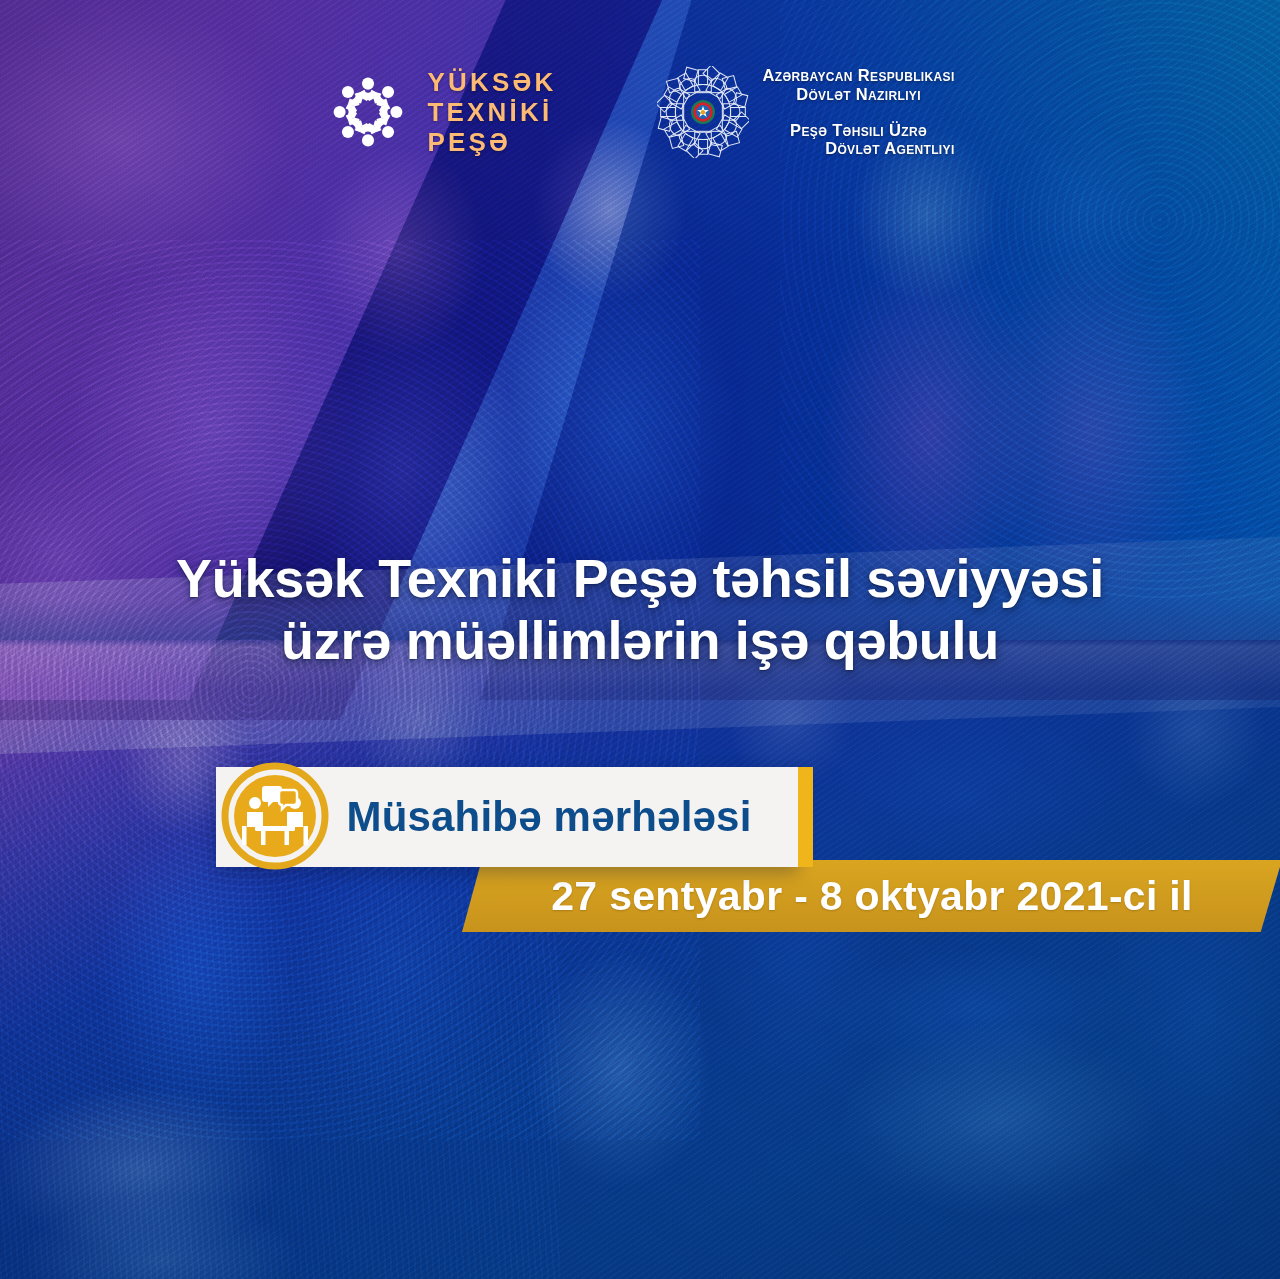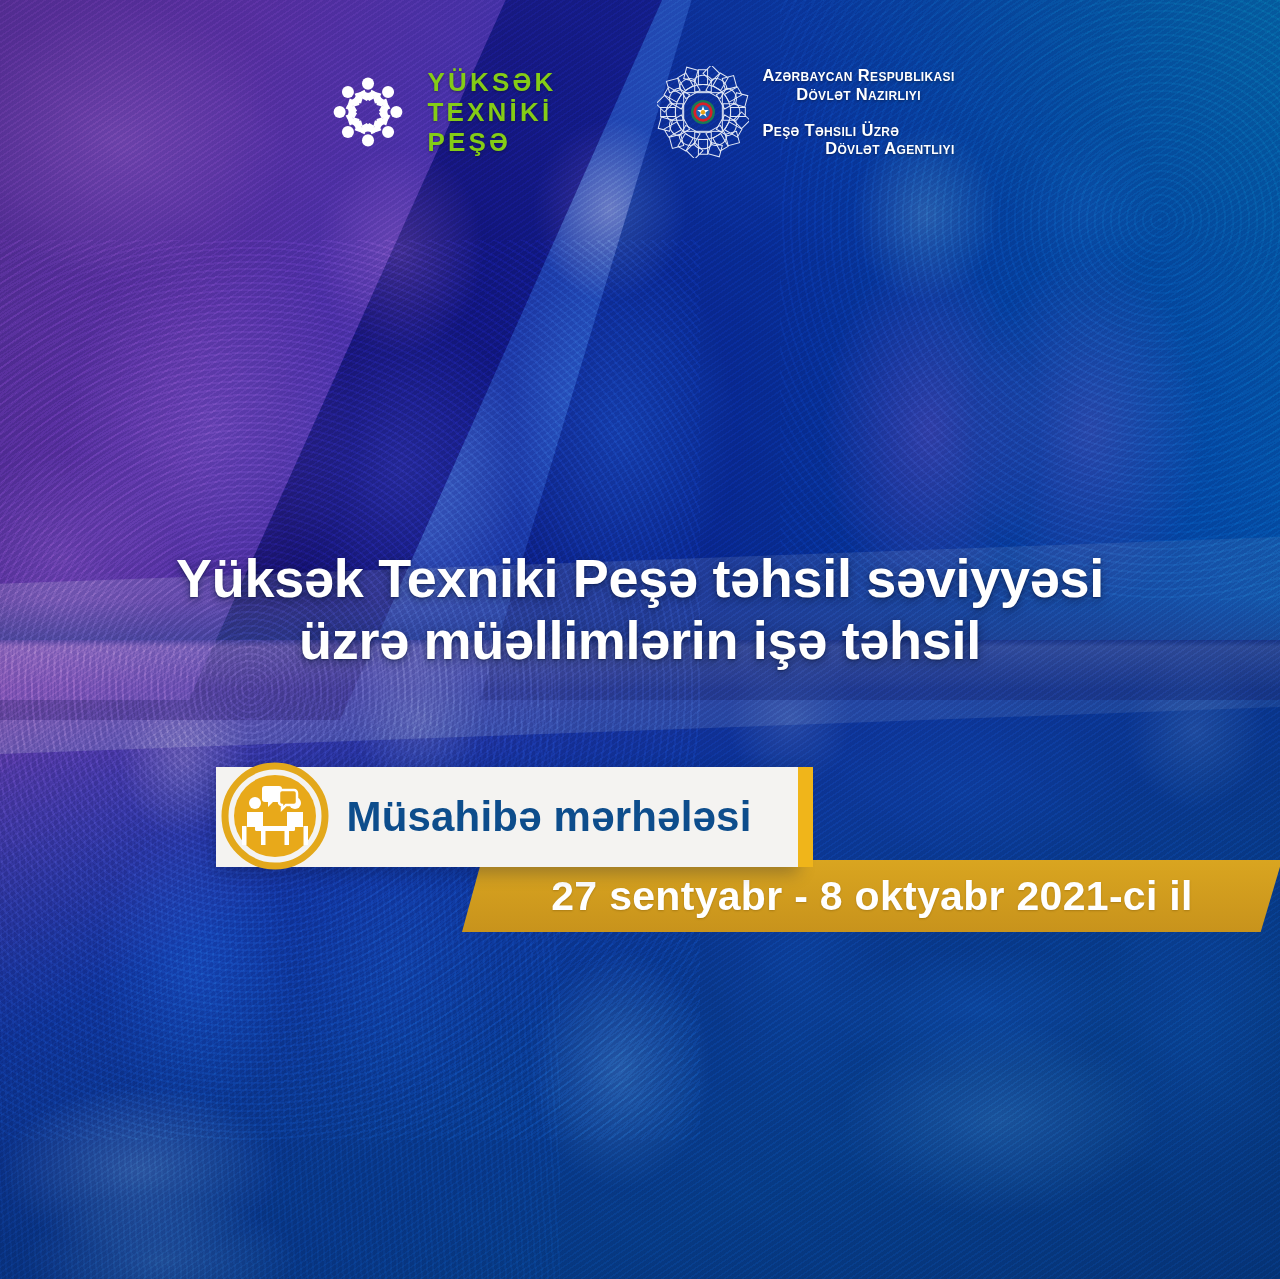--- a/index.html
+++ b/index.html
@@ -140,36 +140,36 @@
 
   
   .header{
     position:absolute; left:0; top:66px; width:1280px;
     display:flex; justify-content:center; align-items:center; gap:46px;
     z-index:20;
   }
   .logo-ytp{ display:flex; align-items:center; gap:16px; }
   .logo-mark{ width:86px; height:86px; flex:0 0 86px; }
   .logo-words{
-    color:#84cc16; font-weight:700; letter-spacing:3.2px;
+    color:#fdba74; font-weight:700; letter-spacing:3.2px;
     font-size:26px; line-height:1.16; text-transform:uppercase;
     text-shadow:0 1px 3px rgba(0,0,0,.35);
   }
   .divider-gap{ width:8px; }
   .logo-ministry{ display:flex; align-items:center; gap:14px; }
   .emblem{ width:92px; height:92px; flex:0 0 92px; }
   .ministry-text{
     color:#fff; text-align:left; line-height:1.14;
     text-shadow:0 1px 3px rgba(0,0,0,.4);
   }
   .ministry-text div{ font-size:16.5px; letter-spacing:.35px; font-weight:600; }
   .ml-1{ font-variant:small-caps; }
   .ministry-text .l1{ text-align:center; }
   .ministry-text .l2{ text-align:center; }
-  .ministry-text .l3{ text-align:left; margin-top:17px; }
+  .ministry-text .l3{ text-align:center; margin-top:17px; }
   .ministry-text .l4{ text-align:right; }
 
   
   .title{
     position:absolute; left:0; top:548px; width:1280px;
     text-align:center; z-index:20;
     color:#fff; font-weight:700;
     font-size:54px; line-height:1.14;
     letter-spacing:-.3px;
     text-shadow:0 3px 10px rgba(6,18,55,.55), 0 1px 2px rgba(6,18,55,.5);
@@ -381,21 +381,21 @@
         <div class="l1">Azərbaycan Respublikasi</div>
         <div class="l2">Dövlət Nazirliyi</div>
         <div class="l3">Peşə Təhsili Üzrə</div>
         <div class="l4">Dövlət Agentliyi</div>
       </span>
     </div>
   </div>
 
   <div class="title">
     <span class="l1">Yüksək Texniki Peşə təhsil səviyyəsi</span>
-    <span class="l2">üzrə müəllimlərin işə təhsil</span>
+    <span class="l2">üzrə müəllimlərin işə qəbulu</span>
   </div>
 
   <div class="badge-wrap">
     <div class="badge">
       <div class="badge-plate">
         <span class="badge-text">Müsahibə mərhələsi</span>
       </div>
       <span class="badge-icon">
         <svg viewBox="0 0 108 108" width="108" height="108" aria-hidden="true">
           <circle cx="54" cy="54" r="50" fill="none" stroke="#e3a81b" stroke-width="7"></circle>

